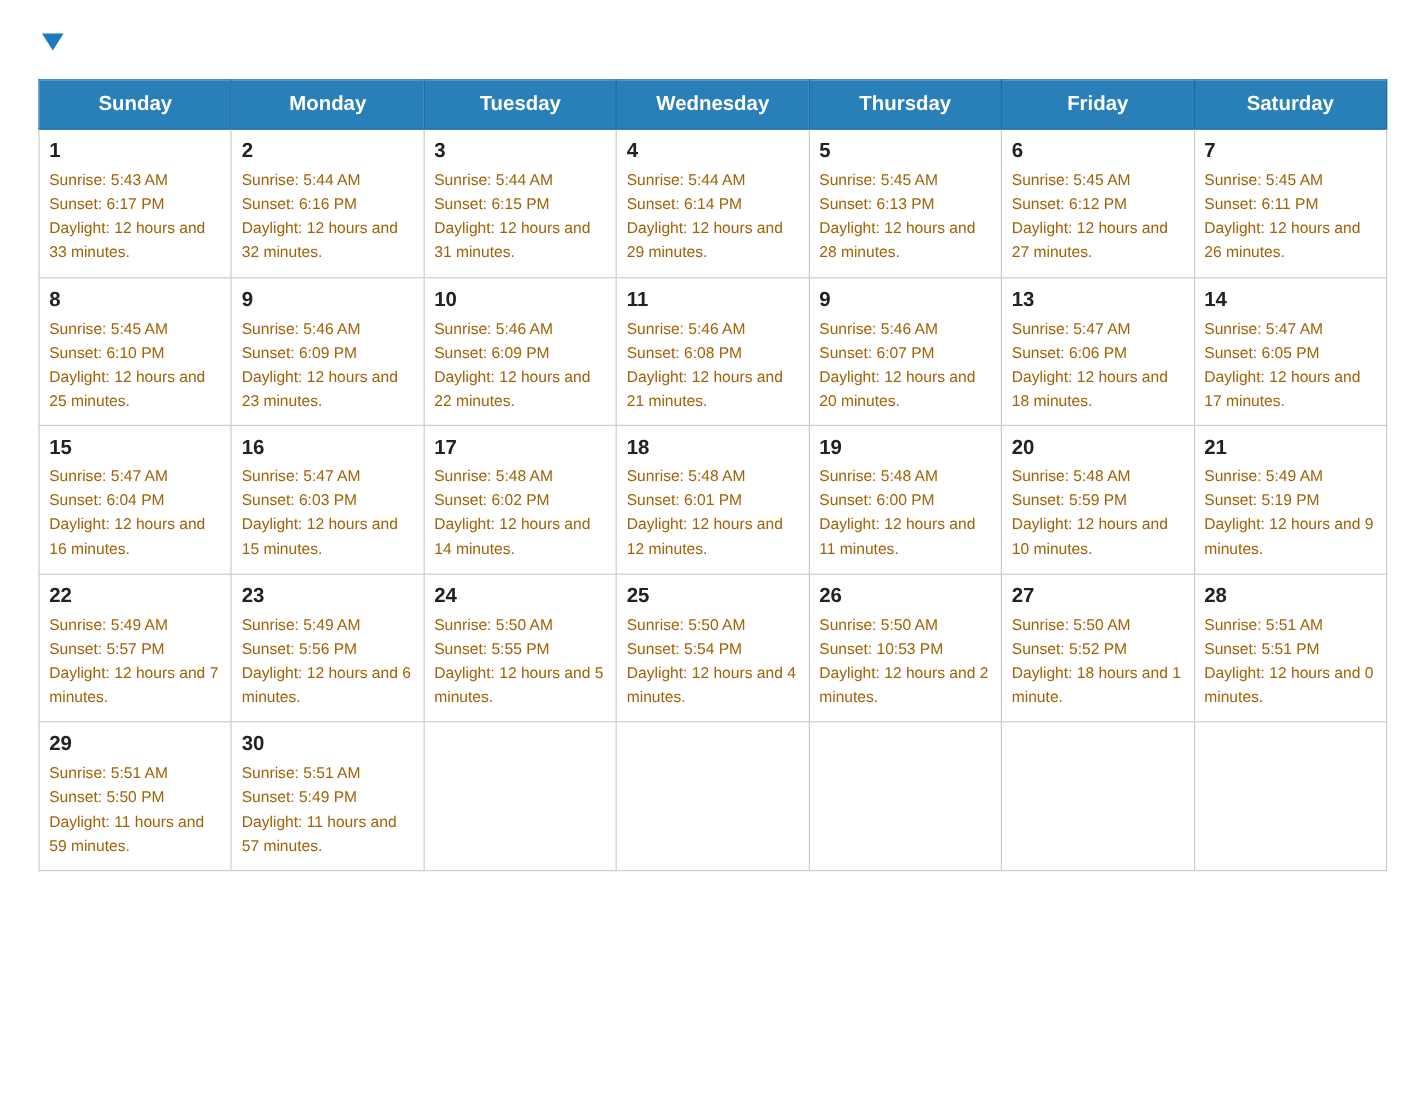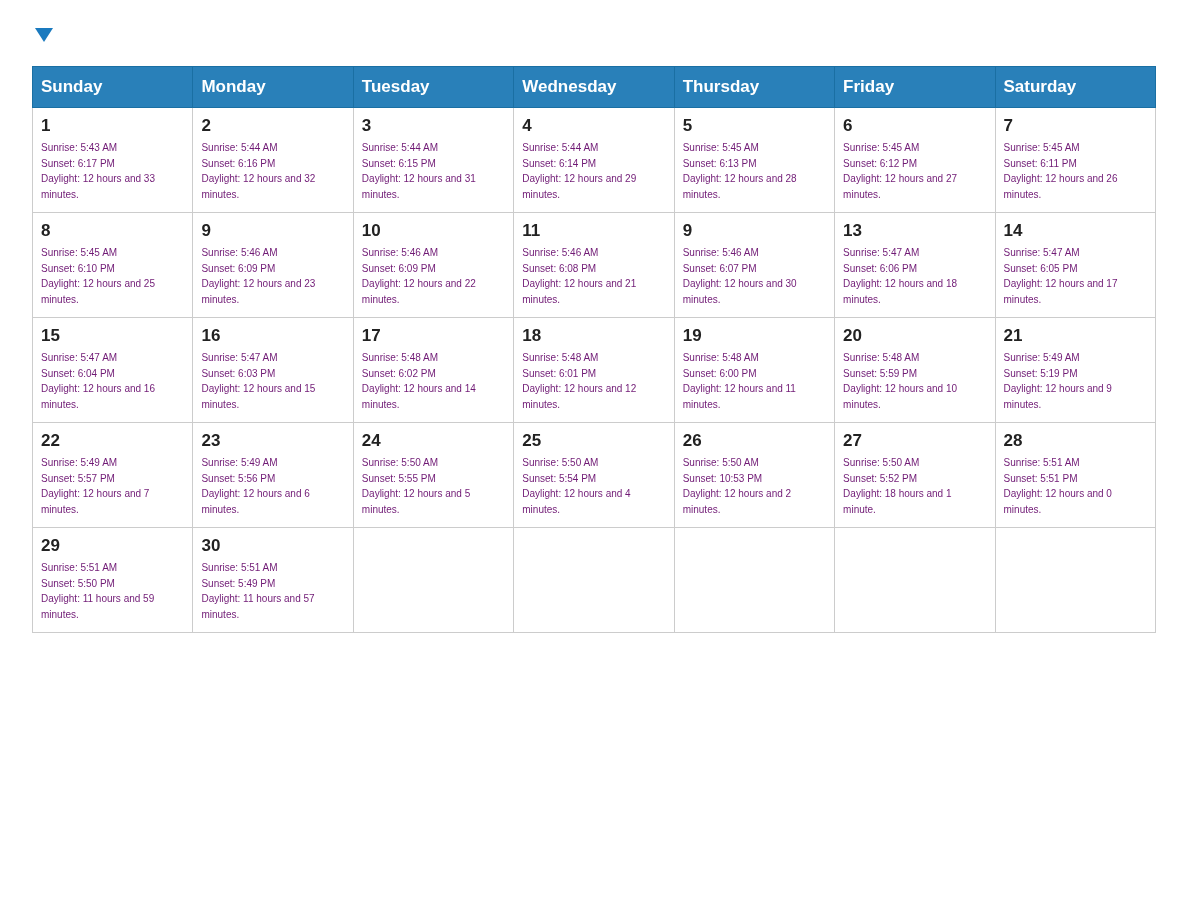--- a/index.html
+++ b/index.html
@@ -63,43 +63,43 @@
       width: 100%;
       border-collapse: collapse;
       border: 1px solid #aaa;
     }
     .calendar th {
       background-color: #2980b9;
       color: #fff;
       font-size: 17px;
       font-weight: bold;
       padding: 10px 8px;
-      text-align: left;
+      text-align: center;
       border: 1px solid #1a6fa3;
     }
     .calendar td {
       vertical-align: top;
       padding: 8px 8px 10px 8px;
       border: 1px solid #ccc;
       font-size: 13px;
       color: #333;
       width: 14.28%;
       min-height: 90px;
     }
     .day-number {
       font-size: 17px;
       font-weight: bold;
       color: #222;
       margin-bottom: 4px;
       display: block;
     }
     .day-info {
-      font-size: 10px;
+      font-size: 13px;
       line-height: 1.55;
-      color: #701a75;
+      color: #a16207;
     }
     .empty-cell {
       background: #fff;
     }
     .logo-row {
       display: flex;
       align-items: center;
     }
     .logo-text {
       display: flex;
@@ -233,21 +233,21 @@
           <span>Sunrise: 5:46 AM</span><br>
           <span>Sunset: 6:08 PM</span><br>
           <span>Daylight: 12 hours and 21 minutes.</span>
         </div>
       </td>
         <td>
         <span class="day-number">9</span>
         <div class="day-info">
           <span>Sunrise: 5:46 AM</span><br>
           <span>Sunset: 6:07 PM</span><br>
-          <span>Daylight: 12 hours and 30 minutes.</span>
+          <span>Daylight: 12 hours and 20 minutes.</span>
         </div>
       </td>
         <td>
         <span class="day-number">13</span>
         <div class="day-info">
           <span>Sunrise: 5:47 AM</span><br>
           <span>Sunset: 6:06 PM</span><br>
           <span>Daylight: 12 hours and 18 minutes.</span>
         </div>
       </td>

